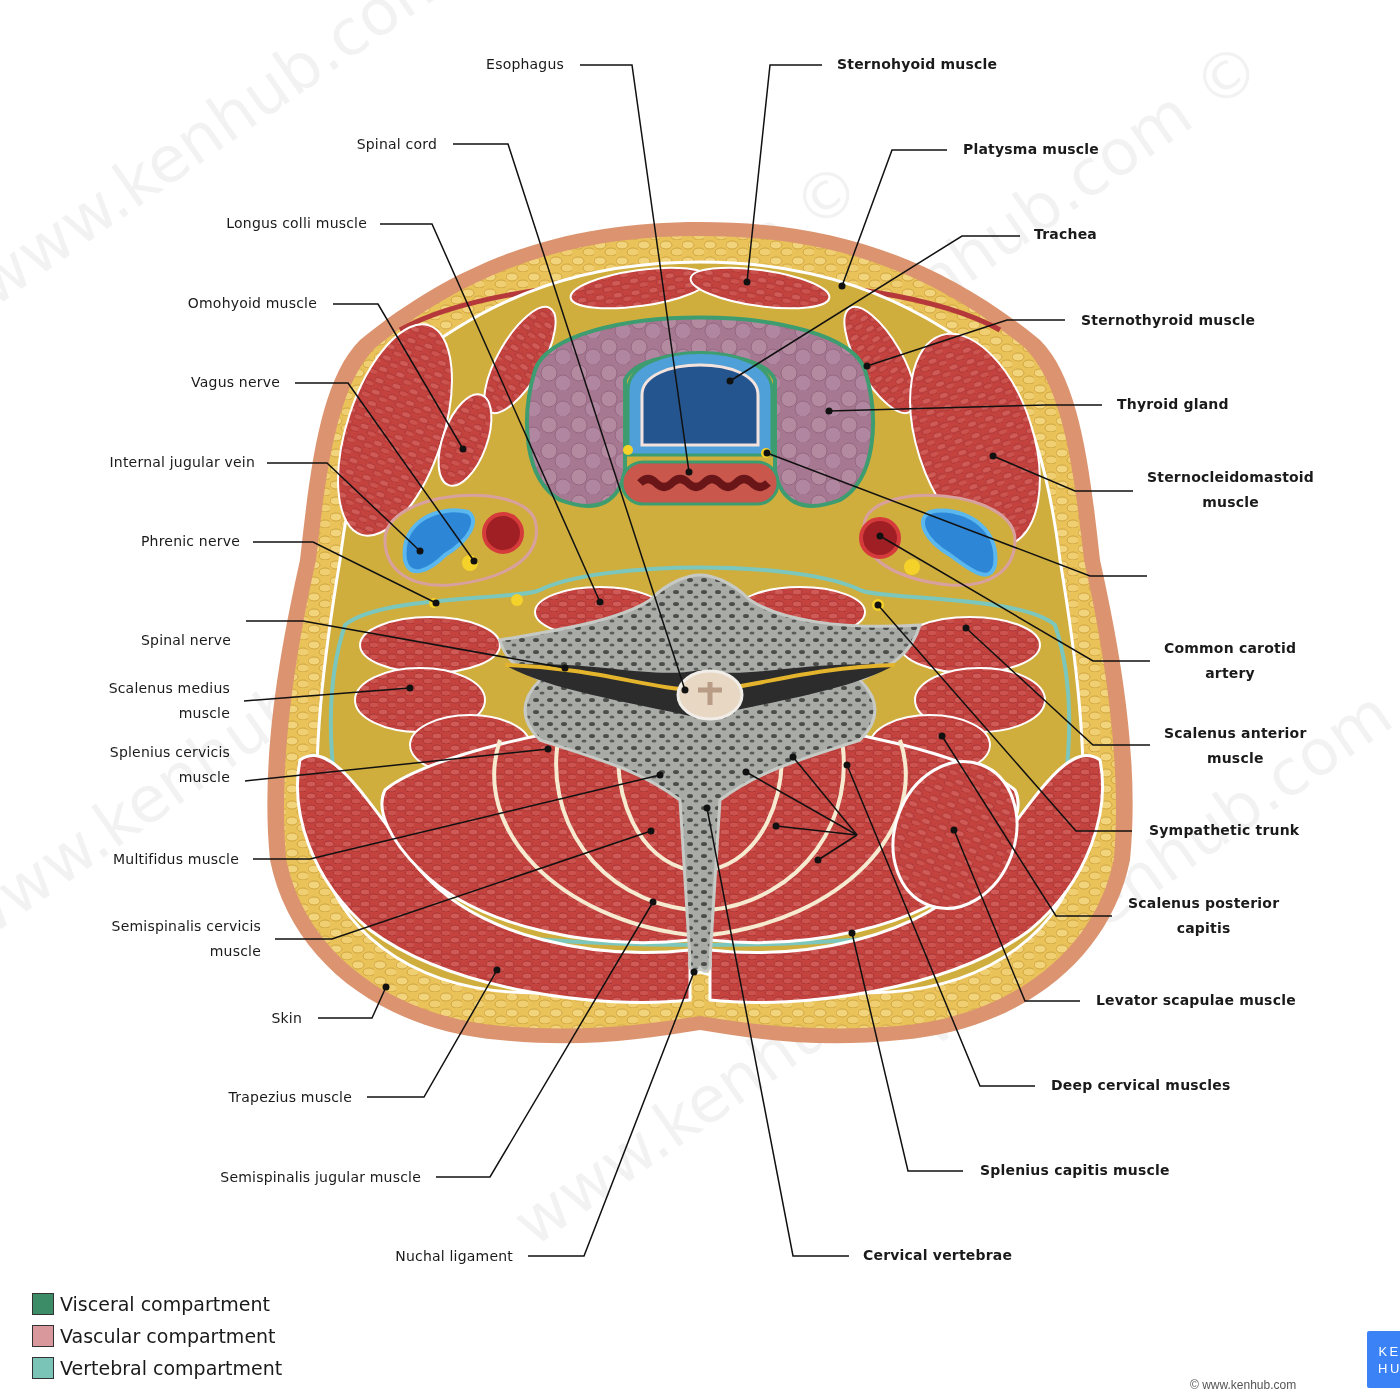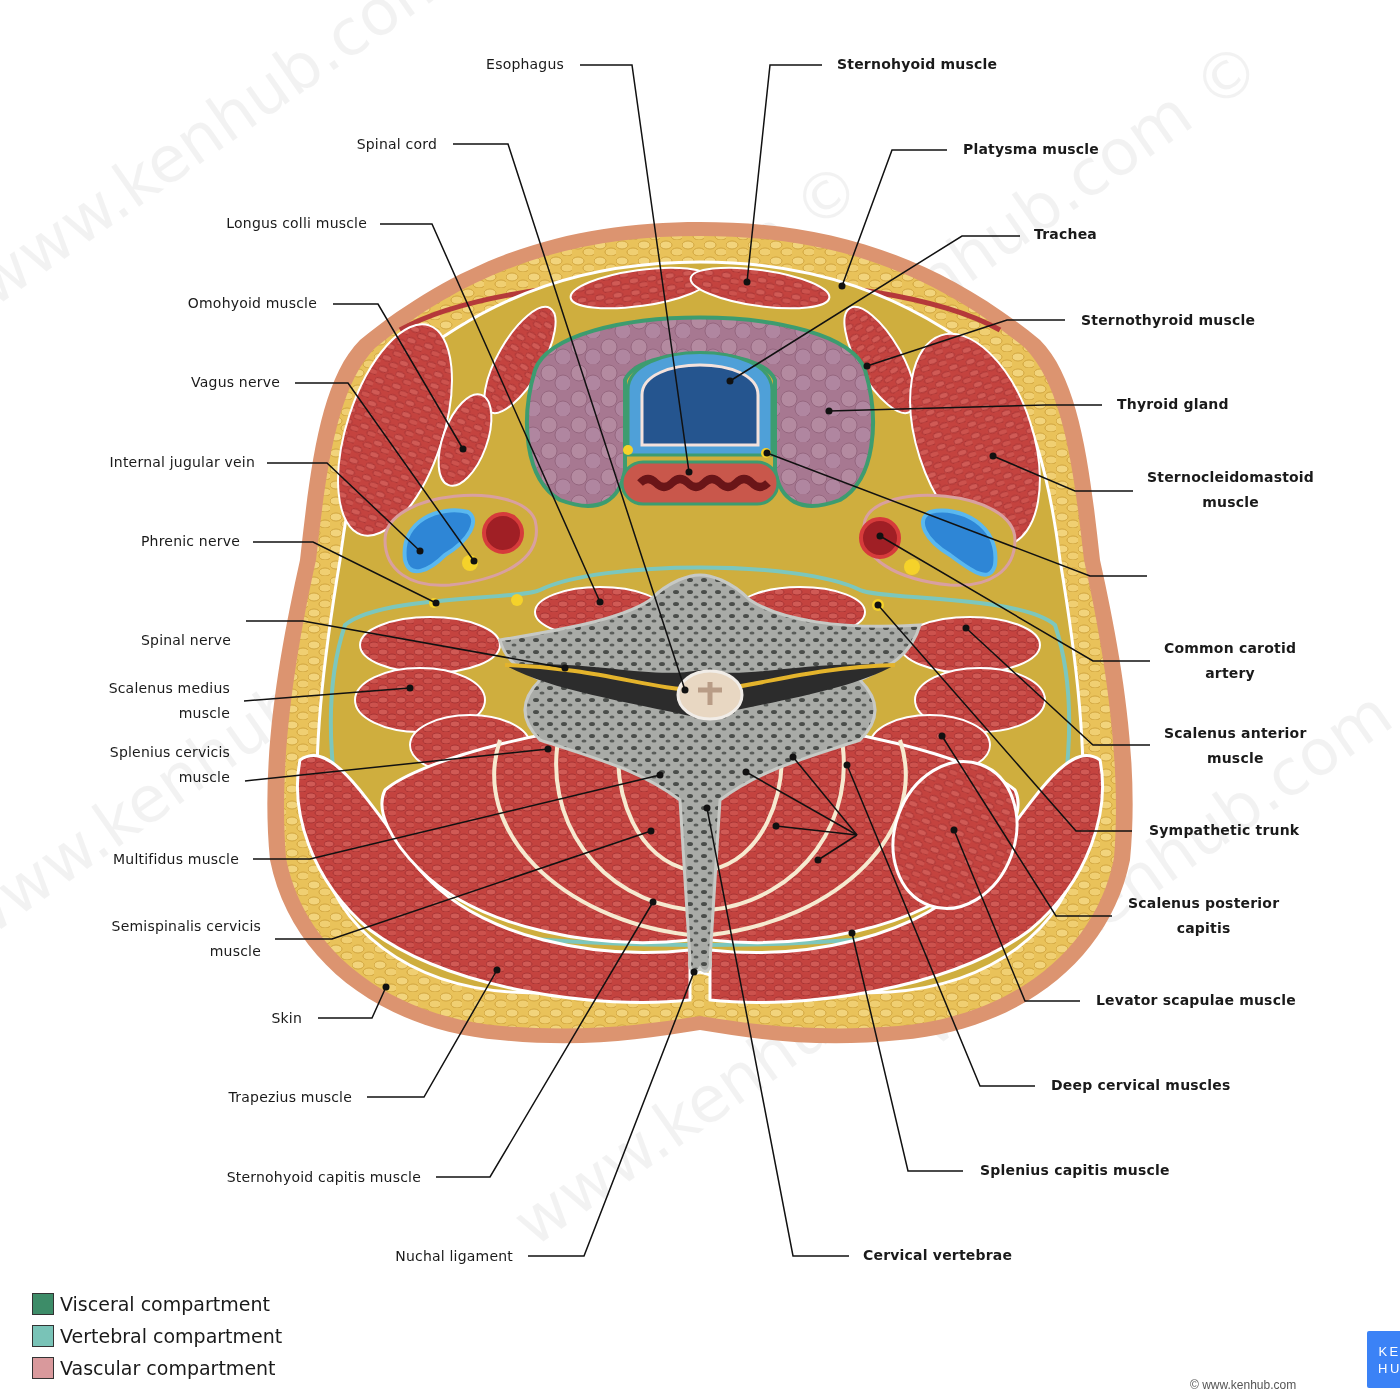--- a/index.html
+++ b/index.html
@@ -202,21 +202,21 @@
   <div class="lbl r" style="right:1169px;top:628px;">Spinal nerve</div>
   <div class="lbl r" style="right:1170px;top:676px;">Scalenus medius
 muscle</div>
   <div class="lbl r" style="right:1170px;top:740px;">Splenius cervicis
 muscle</div>
   <div class="lbl r" style="right:1161px;top:847px;">Multifidus muscle</div>
   <div class="lbl r" style="right:1139px;top:914px;">Semispinalis cervicis
 muscle</div>
   <div class="lbl r" style="right:1098px;top:1006px;">Skin</div>
   <div class="lbl r" style="right:1048px;top:1085px;">Trapezius muscle</div>
-  <div class="lbl r" style="right:979px;top:1165px;">Sternohyoid capitis muscle</div>
+  <div class="lbl r" style="right:979px;top:1165px;">Semispinalis jugular muscle</div>
   <div class="lbl r" style="right:887px;top:1244px;">Nuchal ligament</div>
   <div class="lbl r" style="right:836px;top:52px;">Esophagus</div>
   <div class="lbl r" style="right:963px;top:132px;">Spinal cord</div>
 
   <div class="lbl l" style="left:837px;top:52px;">Sternohyoid muscle</div>
   <div class="lbl l" style="left:963px;top:137px;">Platysma muscle</div>
   <div class="lbl l" style="left:1034px;top:222px;">Trachea</div>
   <div class="lbl l" style="left:1081px;top:308px;">Sternothyroid muscle</div>
   <div class="lbl l" style="left:1117px;top:392px;">Thyroid gland</div>
   <div class="lbl l" style="left:1147px;top:465px;">Sternocleidomastoid
@@ -232,26 +232,26 @@
   <div class="lbl l" style="left:1051px;top:1073px;">Deep cervical muscles</div>
   <div class="lbl l" style="left:980px;top:1158px;">Splenius capitis muscle</div>
   <div class="lbl l" style="left:863px;top:1243px;">Cervical vertebrae</div>
 
   <div class="legend">
     <div class="legend-item">
       <div class="swatch" style="background: rgb(61, 140, 104);"></div>
       <span class="legend-text">Visceral compartment</span>
     </div>
     <div class="legend-item">
+      <div class="swatch" style="background: rgb(217, 153, 156);"></div>
+      <span class="legend-text">Vascular compartment</span>
+    </div>
+    <div class="legend-item">
       <div class="swatch" style="background: rgb(121, 195, 183);"></div>
       <span class="legend-text">Vertebral compartment</span>
-    </div>
-    <div class="legend-item">
-      <div class="swatch" style="background: rgb(217, 153, 156);"></div>
-      <span class="legend-text">Vascular compartment</span>
     </div>
   </div>
 
   <div class="logo">
     <span>KEN</span>
     <span>HUB</span>
   </div>
   <div class="copyright">© www.kenhub.com</div>
 </div>
 

